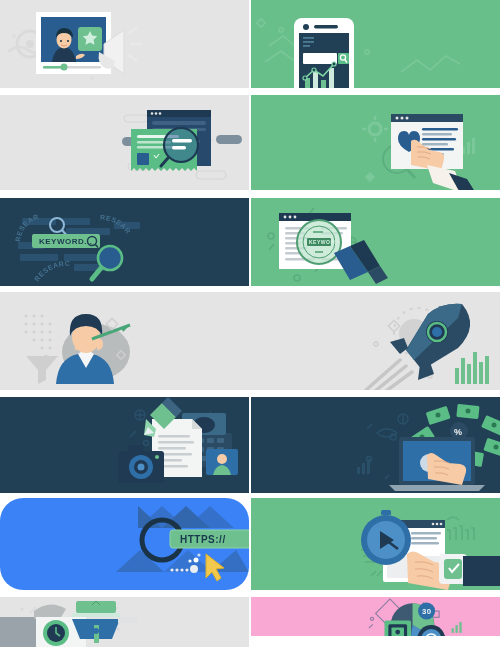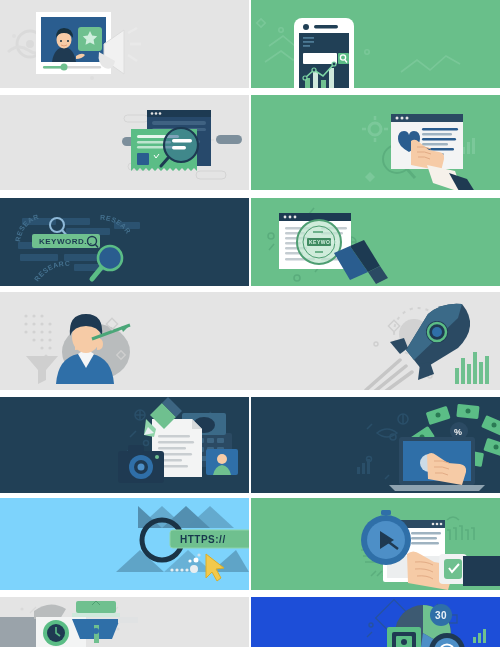--- a/index.html
+++ b/index.html
@@ -411,21 +411,21 @@
         <path d="M138 88 h96 l-6 6 h-84z" fill="#8fa3b0"></path>
         <circle cx="178" cy="66" r="9" fill="#e8eef1" opacity=".85"></circle>
       </g>
       <g>
         <path d="M176 58 q4 -4 9 0 l12 8 12 1 q7 1 6 8 l-4 13 -34 -6z" fill="#f6cba6"></path>
         <path d="M183 64 q9 -1 15 2 M183 70 q9 -1 15 2 M184 76 q8 -1 13 2" stroke="#e2ab85" stroke-width="1" fill="none"></path>
       </g>
     </svg>
   </div>
 
-  <div class="panel" style="left:0;top:498px;width:249px;height:92px;background:#7dd3fc;">
+  <div class="panel" style="left:0;top:498px;width:249px;height:92px;background:#3b82f6;border-radius:23px;">
     <svg class="ill" viewBox="0 0 249 92">
       <g opacity=".5" fill="#2a4d66">
         <path d="M138 8 l24 22 -24 0z"></path>
           <path d="M162 8 l-24 22 48 0z" opacity=".6"></path>
         <path d="M186 8 l24 22 -48 0z"></path>
           <path d="M210 8 l24 22 -48 0z" opacity=".6"></path>
         <path d="M140 52 l24 22 -48 0z" opacity=".7"></path>
         <path d="M188 52 l24 22 -48 0z" opacity=".5"></path>
         <path d="M236 52 l13 22 -38 0z" opacity=".7"></path>
       </g>
@@ -514,21 +514,21 @@
         <rect x="72" y="16" width="48" height="4" fill="#cfe9dc"></rect>
         <path d="M72 22 h48 l-8 20 h-32z" fill="#2f6fa8"></path>
         <rect x="94" y="28" width="5" height="18" fill="#6fc08f"></rect>
         <circle cx="96" cy="34" r="3" fill="#2f6fa8"></circle>
         <path d="M92 8 l4 -4 4 4" fill="none" stroke="#4e9e72" stroke-width="1"></path>
       </g>
       <path d="M118 20 h20 v6 h-20z" fill="#e0e2e3"></path>
     </svg>
   </div>
 
-  <div class="panel" style="left:251px;top:597px;width:249px;height:50px;background:#1d4ed8;">
+  <div class="panel" style="left:251px;top:597px;width:249px;height:39px;background:#f9a8d4;">
     <svg class="ill" viewBox="0 0 249 50">
       <g opacity=".55" stroke="#2e5672" fill="none" stroke-width="1.4">
         <rect x="130" y="8" width="26" height="26" transform="rotate(45 143 21)"></rect>
         <path d="M182 12 l5 -5 M116 40 l5 -5"></path>
         <circle cx="120" cy="28" r="2"></circle>
         <rect x="198" y="18" width="8" height="8"></rect>
       </g>
       <g>
         <circle cx="172" cy="36" r="28" fill="#3d5a72"></circle>
         <path d="M172 36 L172 8 A28 28 0 0 1 196 50 Z" fill="#6fc08f"></path>

